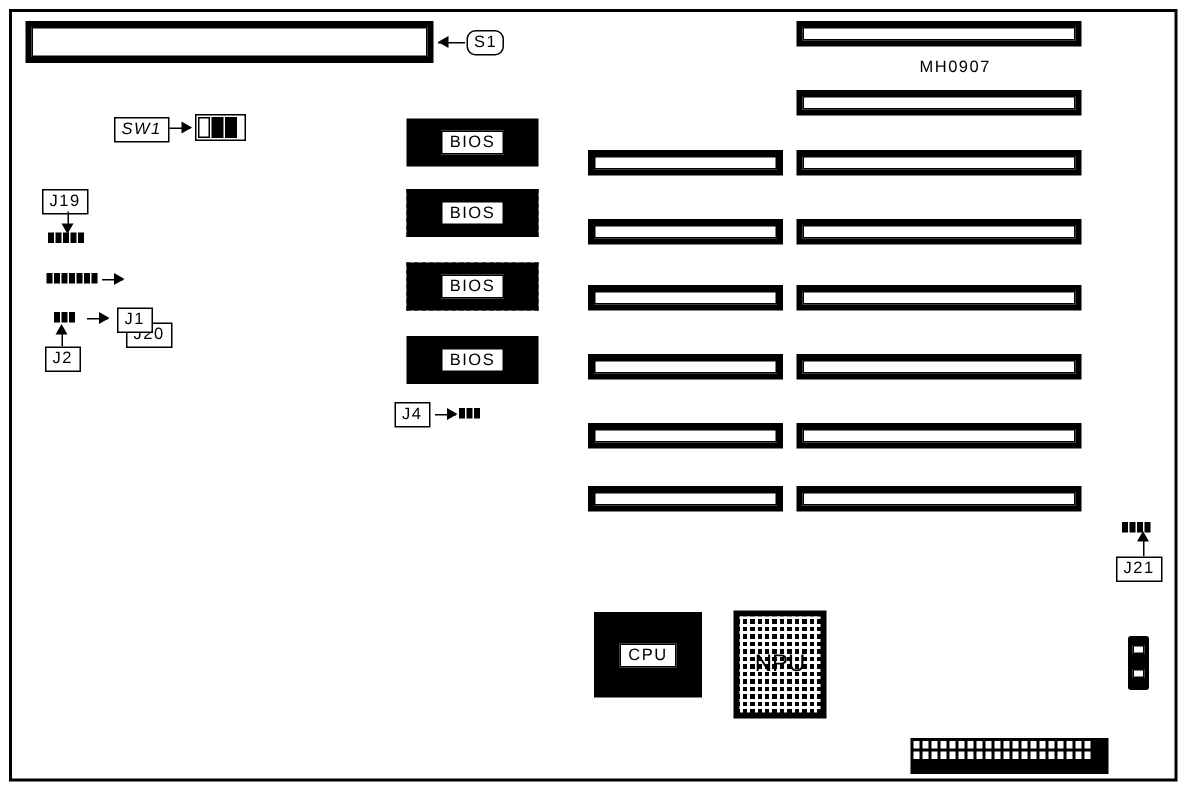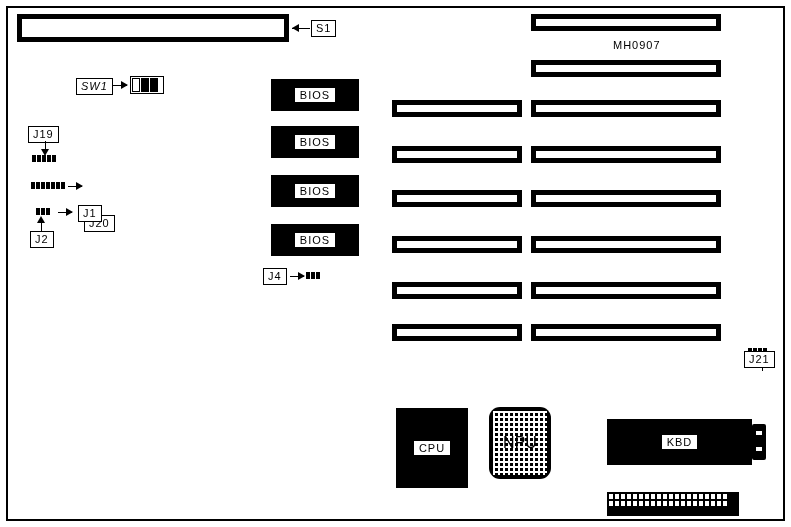--- a/index.html
+++ b/index.html
@@ -160,21 +160,20 @@
     font-family: "Liberation Sans", sans-serif;
   }
   
   .npu {
     position: absolute;
     background: #000000;
     box-sizing: border-box;
     display: flex;
     align-items: center;
     justify-content: center;
-    border-radius: 11px;
   }
   .npu .grid {
     position: absolute;
     left: 4px; top: 4px; right: 4px; bottom: 4px;
     background:
       repeating-linear-gradient(to right, #ffffff 0 2px, #000000 2px 5px),
       repeating-linear-gradient(to bottom, #ffffff 0 2px, #000000 2px 5px);
     background-blend-mode: screen;
   }
   .npu .lbl { position: relative; z-index: 2; }
@@ -215,21 +214,21 @@
 
 <div id="board">
 
   <div class="board-outline"></div>
 
   <div class="slot" style="left:17px; top:14px; width:272px; height:28px;">
     <div class="stripe"></div>
   </div>
   <div class="line-h" style="left:292px; top:28px; width:18px;"></div>
   <div class="arrow-left" style="left:292px; top:24px;"></div>
-  <div class="callout" style="left:311px; top:20px;">S1</div>
+  <div class="callout" style="left:311px; top:20px;border-radius:6px;">S1</div>
 
   <div class="callout" style="left:76px; top:78px;font-style:italic;">SW1</div>
   <div class="line-h" style="left:113px; top:85px; width:14px;"></div>
   <div class="arrow-right" style="left:121px; top:81px;"></div>
   <div class="dipsw" style="left:130px; top:76px; width:34px; height:18px;">
     <i class="off"></i>
     <i></i>
     <i></i>
   </div>
 
@@ -344,34 +343,31 @@
   <div class="board-text" style="left:613px; top:39px;">MH0907</div>
 
   <div class="pins" style="left:748px; top:348px;">
     <i></i>
     <i></i>
     <i></i>
     <i></i>
   </div>
   <div class="line-v" style="left:762px; top:357px; height:14px;"></div>
   <div class="arrow-up" style="left:758px; top:354px;"></div>
-  <div class="callout" style="left:744px; top:351px;">J21</div>
-
-  <div class="chip" style="left:396px; top:408px; width:72px; height:80px;text-align:center;">
+  <div class="callout" style="left:744px; top:371px;">J21</div>
+
+  <div class="chip" style="left:396px; top:408px; width:72px; height:57px;text-align:center;">
     <span class="lbl">CPU</span>
   </div>
 
   <div class="npu" style="left:489px; top:407px; width:62px; height:72px;">
     <div class="grid"></div>
     <span class="lbl">NPU</span>
   </div>
 
-  <div class="chip" style="left:607px; top:419px; width:145px; height:46px;">
-    <span class="lbl">KBD</span>
-  </div>
   <div class="kbd-conn" style="left:752px; top:424px; width:14px; height:36px;"></div>
   <div class="kbd-notch" style="left:755px; top:430px; width:8px; height:6px;"></div>
   <div class="kbd-notch" style="left:755px; top:446px; width:8px; height:6px;"></div>
 
   <div class="edge-conn" style="left:607px; top:492px; width:132px; height:24px;">
     <div class="row">
       <i></i>
         <i></i>
         <i></i>
         <i></i>

